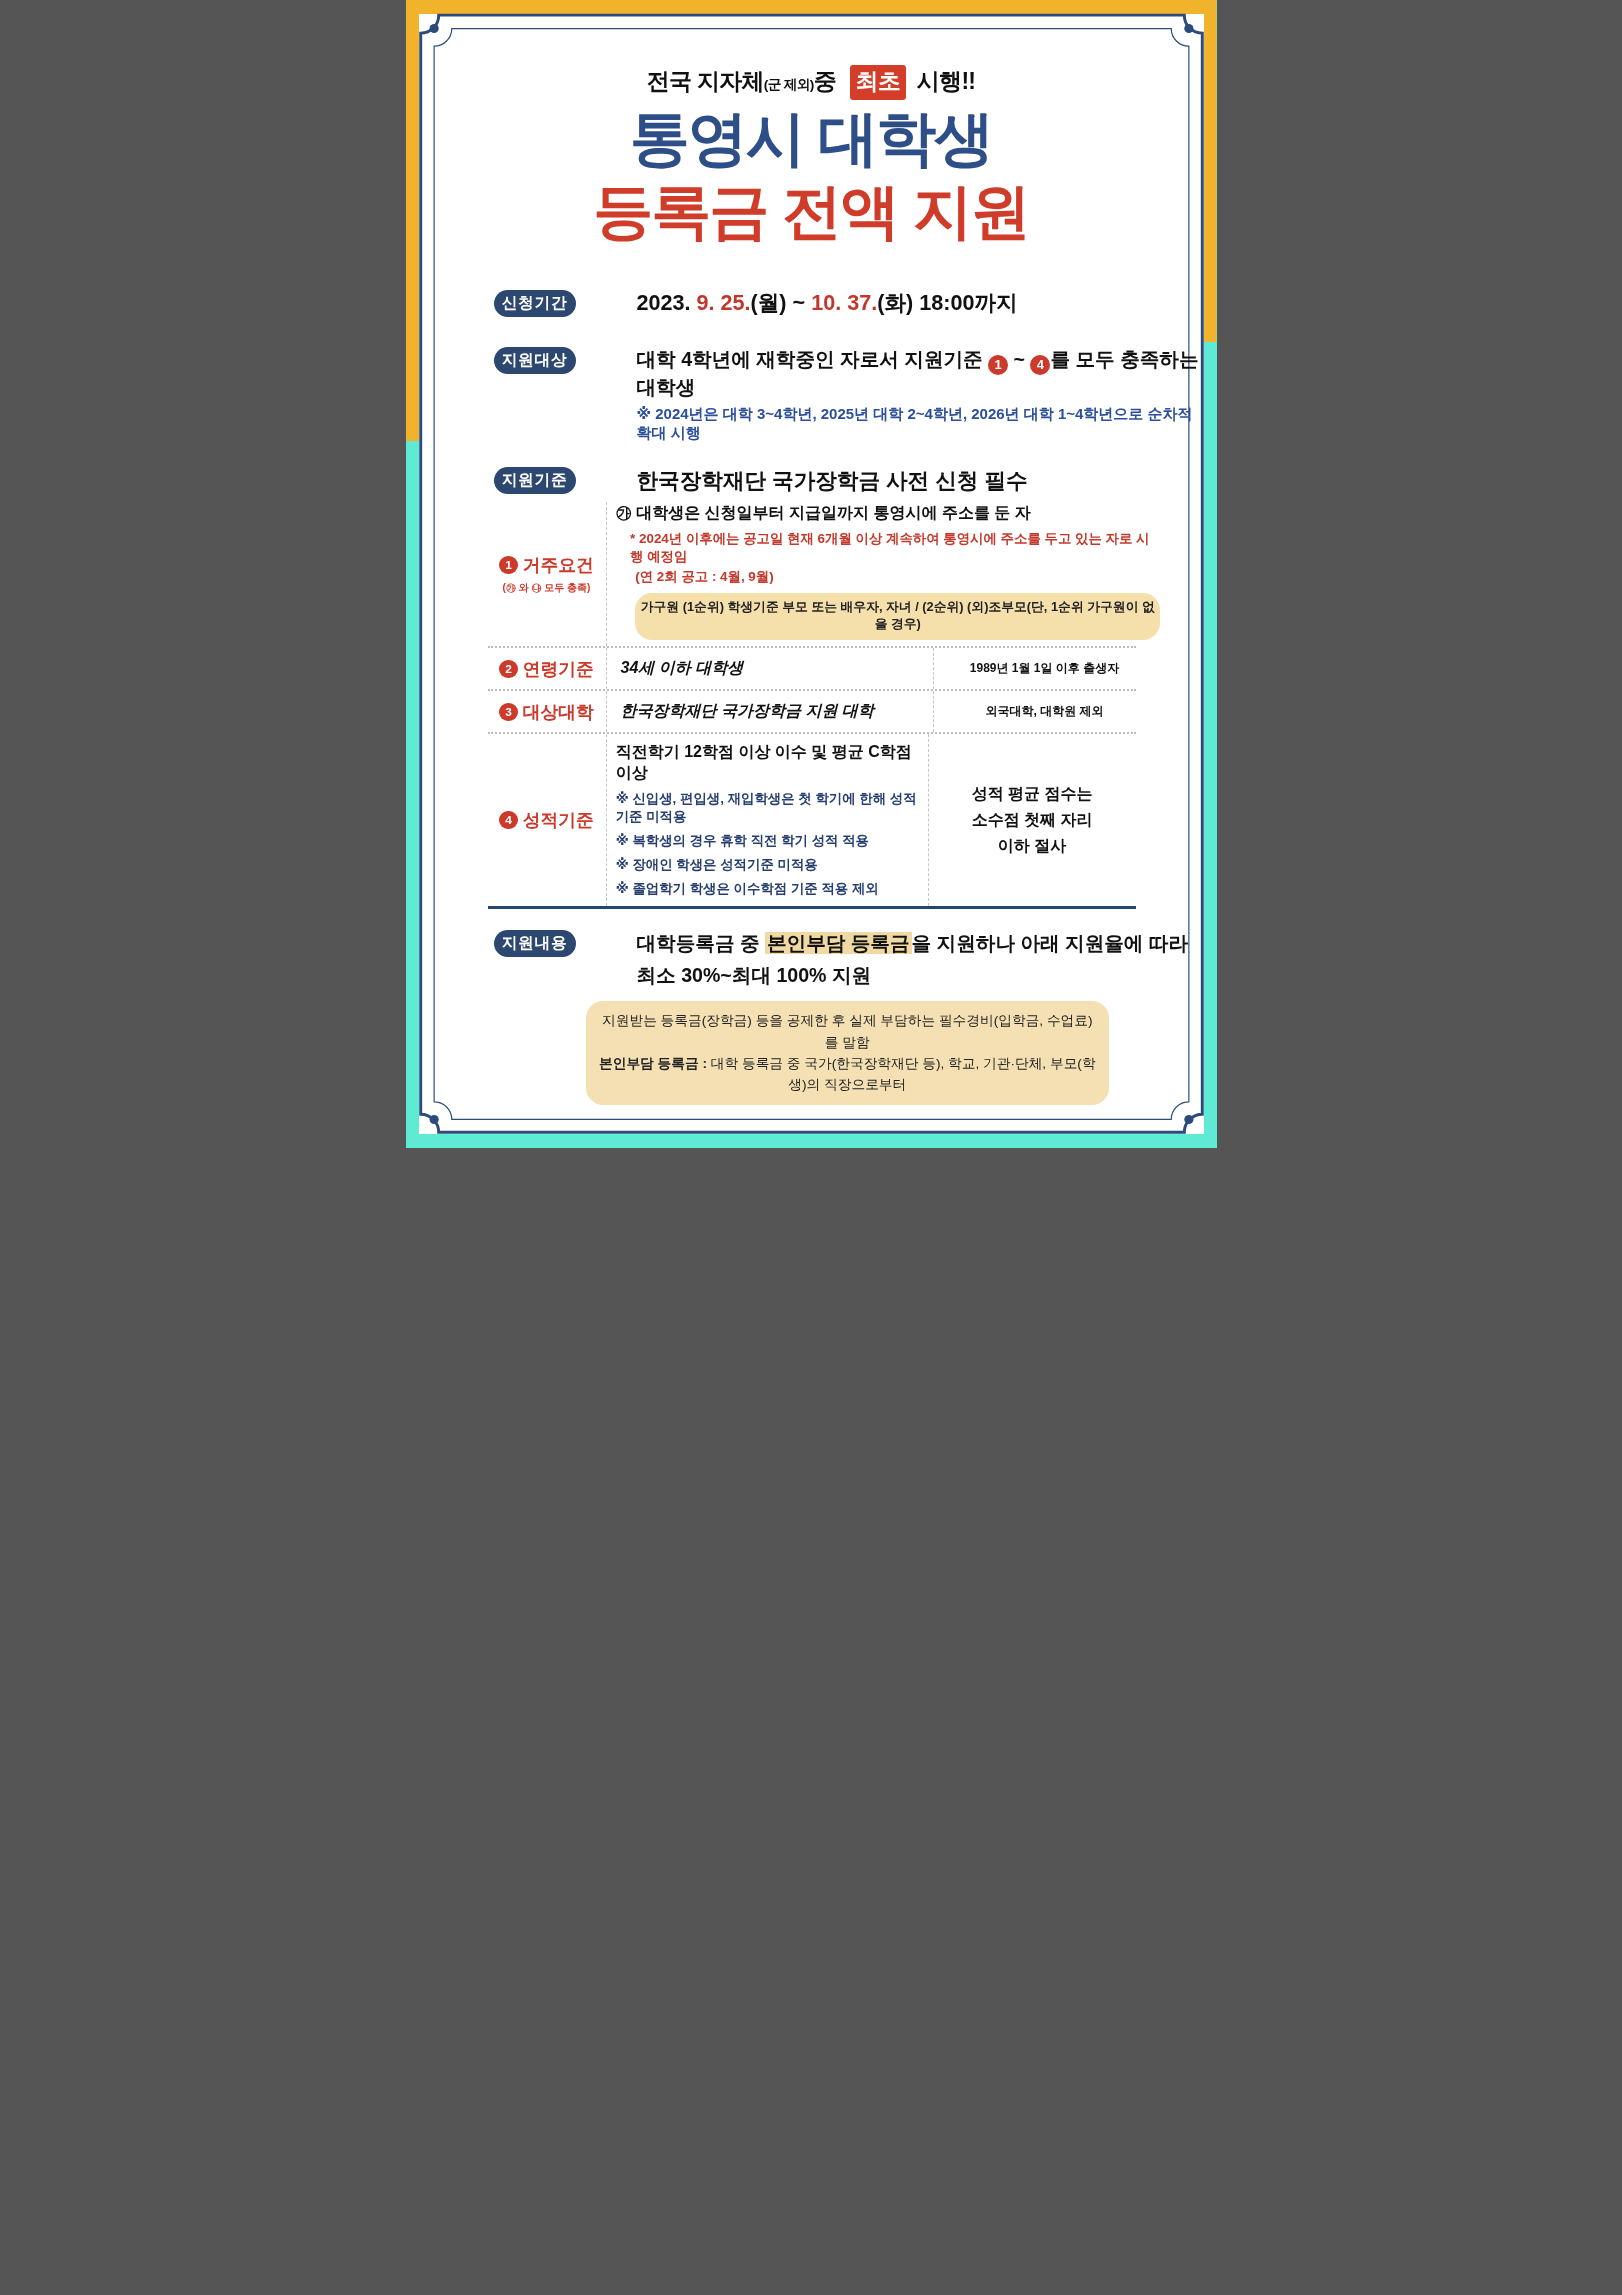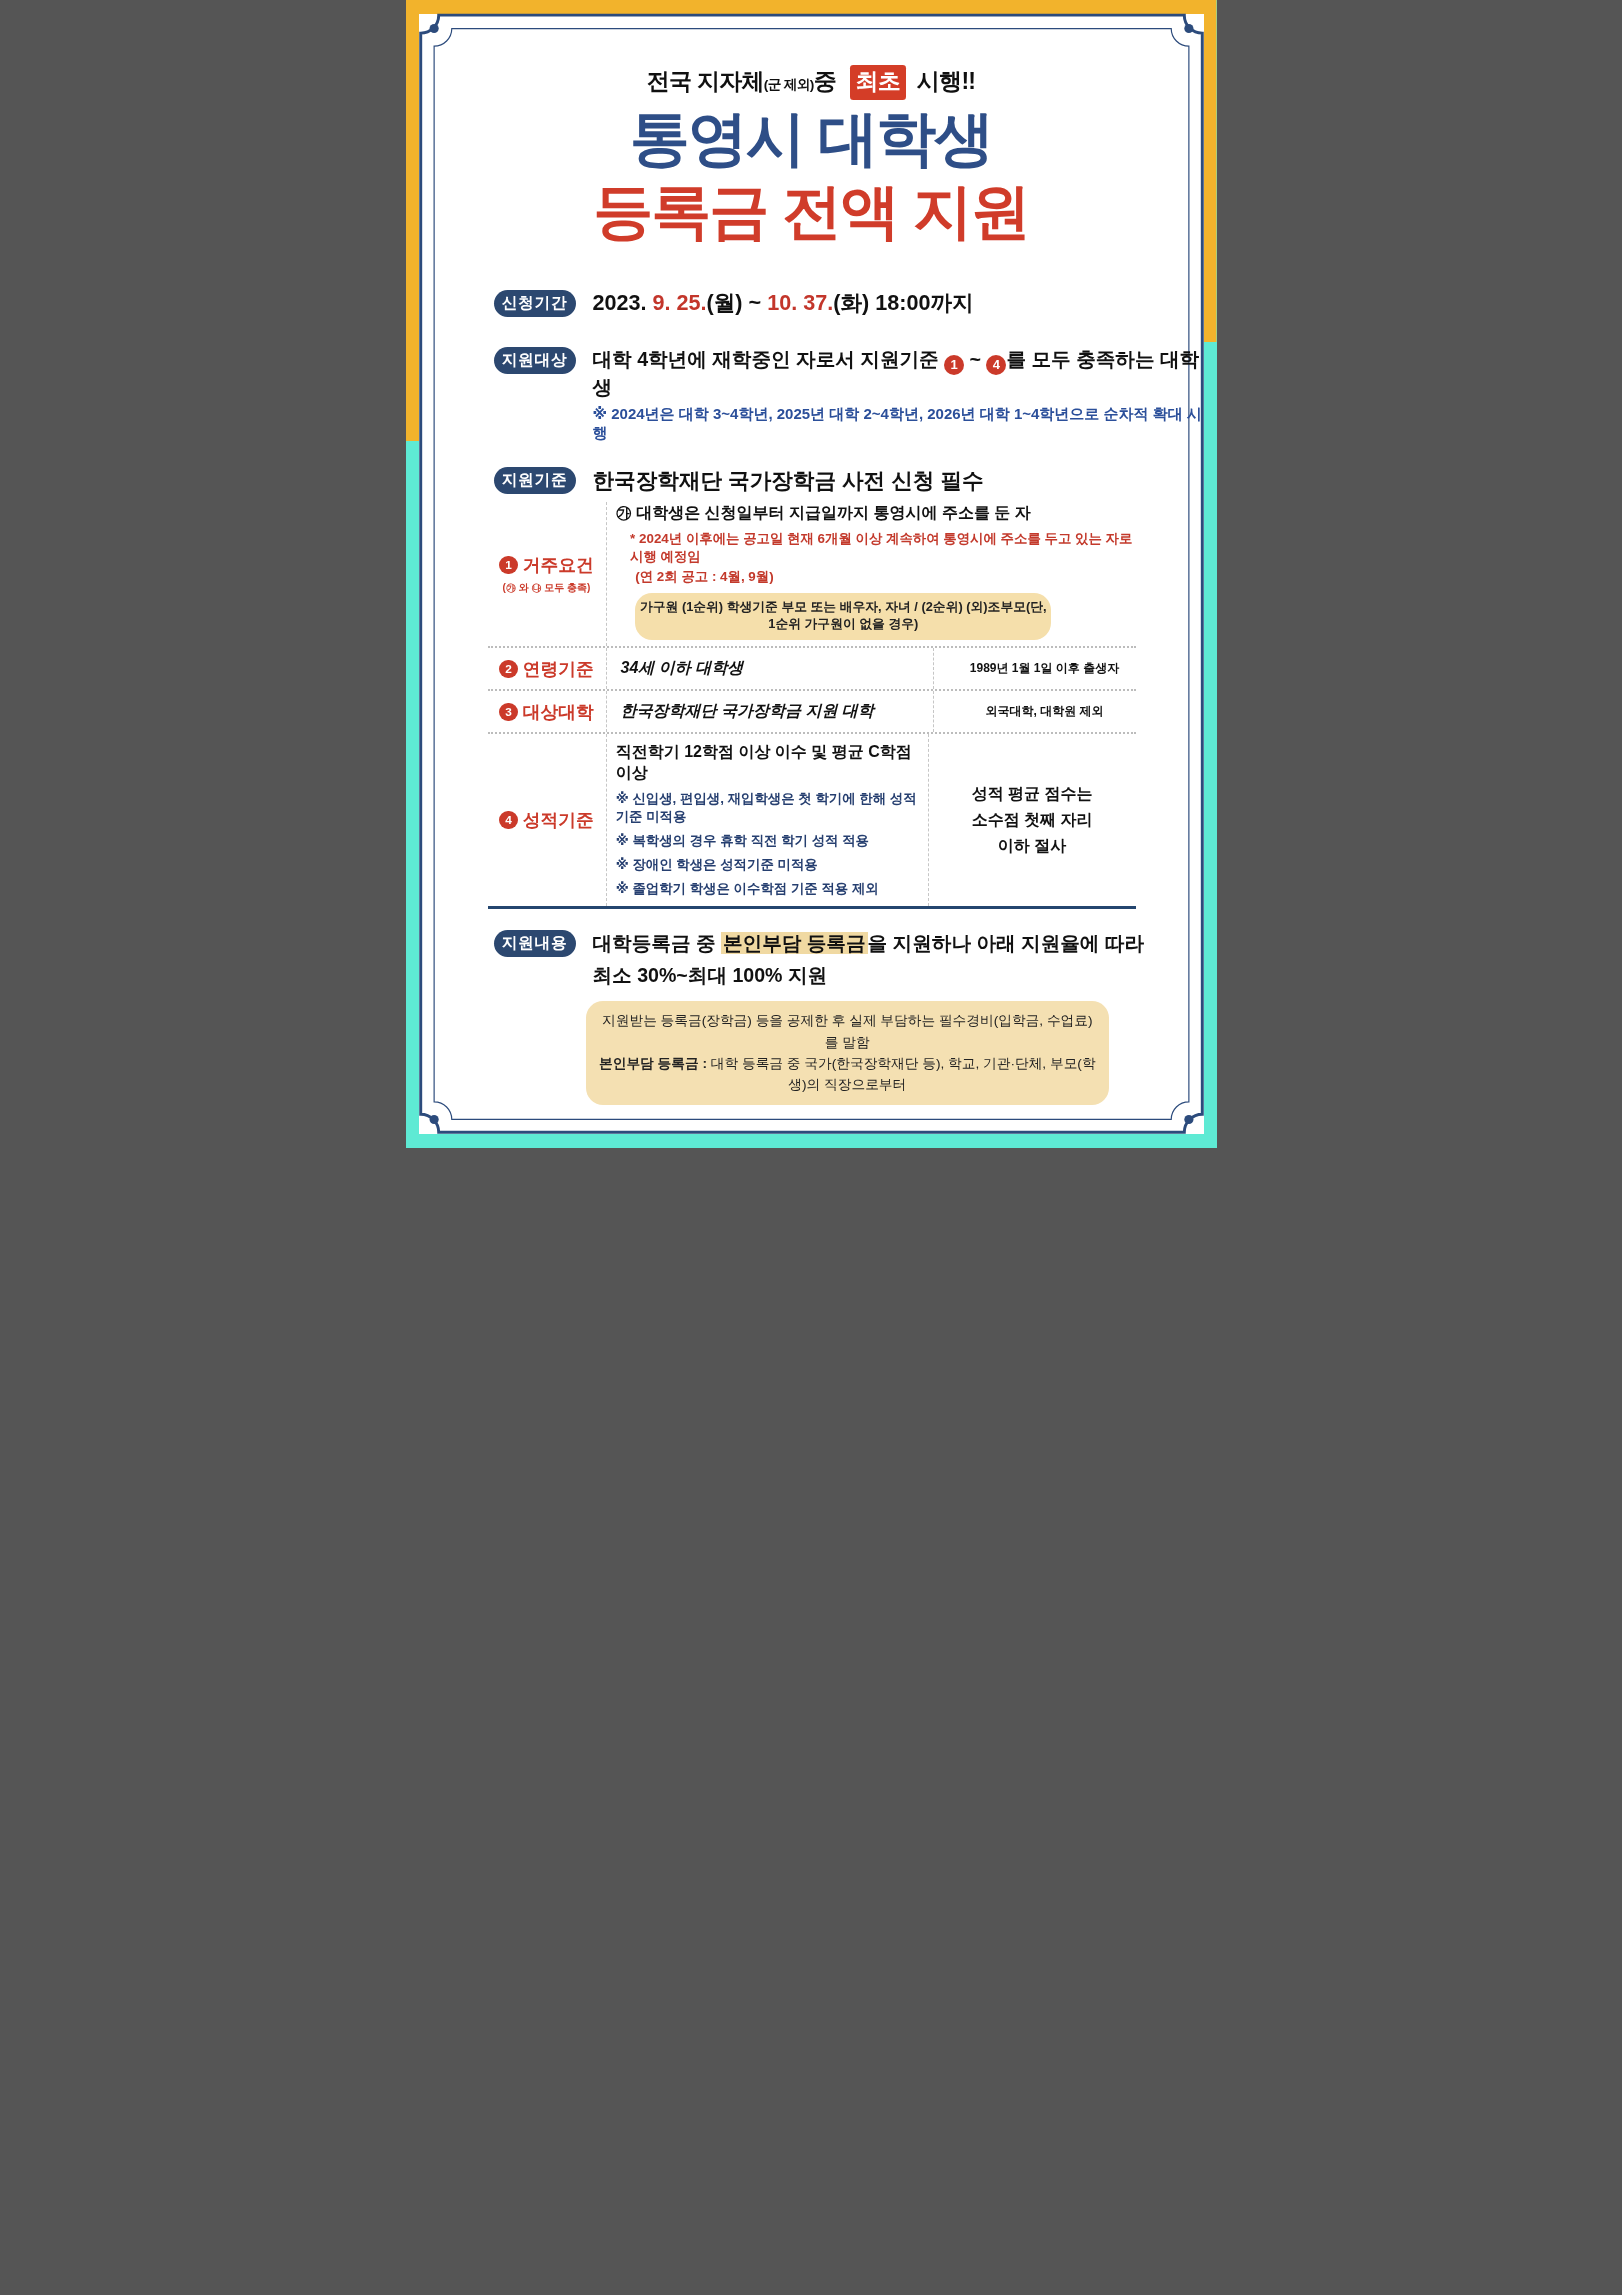--- a/index.html
+++ b/index.html
@@ -13,21 +13,21 @@
 
   
   .mast{text-align:center;padding-top:51px;}
   .m1{font-size:23px;font-weight:900;color:#101010;letter-spacing:-0.7px;}
   .m1 .small{font-size:13.7px;font-weight:800;}
   .m1 .badge{display:inline-block;background:#D43D27;color:#fff;padding:1.3px 5.9px 2.6px;margin:0 5.2px 0 7.9px;border-radius:3.3px;}
   .title1{margin-top:9px;font-size:60px;line-height:1;font-weight:900;color:#2E4E87;letter-spacing:-2px;}
   .title2{margin-top:13px;font-size:60px;line-height:1;font-weight:900;color:#D03C2A;letter-spacing:-2px;}
 
   
-  .sec{display:flex;align-items:flex-start;margin-left:75px;}
+  .sec{display:flex;align-items:flex-start;margin-left:75px;gap:44px;}
   .pill{flex:0 0 auto;width:82px;height:27px;border-radius:13.7px;background:#2C4870;color:#fff;
     font-size:15.7px;font-weight:800;display:flex;align-items:center;justify-content:center;letter-spacing:0.7px;}
   .sec-body{margin-left:17px;padding-top:0.7px;}
   .bigline{font-size:21.6px;font-weight:800;color:#111;line-height:1.25;}
   .red{color:#C3362B;}
   .chipnum{display:inline-flex;width:20px;height:20px;border-radius:50%;background:#CB3A2A;color:#fff;
     font-size:13px;font-weight:800;align-items:center;justify-content:center;vertical-align:-2.6px;}
   .note-blue{margin-top:5.9px;font-size:15px;font-weight:700;color:#2B4F9A;}
   #sec-period{margin-top:48px;}
   #sec-target{margin-top:29.4px;}
@@ -43,21 +43,21 @@
   .chip{width:18.3px;height:18.3px;border-radius:50%;background:#CB3A2A;color:#fff;font-size:11.8px;font-weight:800;
     display:flex;align-items:center;justify-content:center;flex:0 0 auto;}
   .lab .sub{margin-top:4.6px;color:#CB3A2A;font-size:10px;font-weight:700;}
   .dashL{border-left:1.3px dashed #c6c6c6;}
   .cwide{flex:1;padding:1.3px 0 6.5px 9.2px;}
   .l-a{font-size:16px;font-weight:700;color:#111;}
   .l-red{margin:5.9px 0 0 14.4px;font-size:13.4px;font-weight:600;color:#C3392B;}
   .l-red2{margin:2px 0 0 19.6px;font-size:13.4px;font-weight:600;color:#C3392B;}
   .l-b{margin-top:17.7px;font-size:16px;font-weight:700;color:#111;}
   .hl{background:#F0D9A2;padding:0 2px;}
-  .capsule{margin:7.2px 0 0 19.6px;width:416px;background:#F5DFAB;border-radius:17px;padding:6.5px 0;
+  .capsule{margin:7.2px 0 0 19.6px;width:525px;background:#F5DFAB;border-radius:17px;padding:6.5px 0;
     text-align:center;font-size:12.8px;font-weight:600;color:#222;}
   .capsule b{font-weight:800;}
   .c2{flex:0 0 312px;display:flex;align-items:center;padding-left:14px;font-size:16px;font-weight:700;color:#111;font-style:italic;}
   .c3{flex:1;display:flex;align-items:center;justify-content:center;font-size:12px;font-weight:700;color:#111;text-align:center;padding-left:20px;}
   .row-mid{min-height:41px;}
   .c2col{flex:0 0 312px;padding:7.9px 0 7.9px 9.2px;}
   .g-title{font-size:16px;font-weight:700;color:#111;}
   .g-note{margin-top:5.9px;font-size:13.4px;font-weight:700;color:#263F70;}
   .c3col{flex:1;display:flex;flex-direction:column;align-items:center;justify-content:center;
     font-size:16px;font-weight:700;color:#111;line-height:1.65;text-align:center;}

